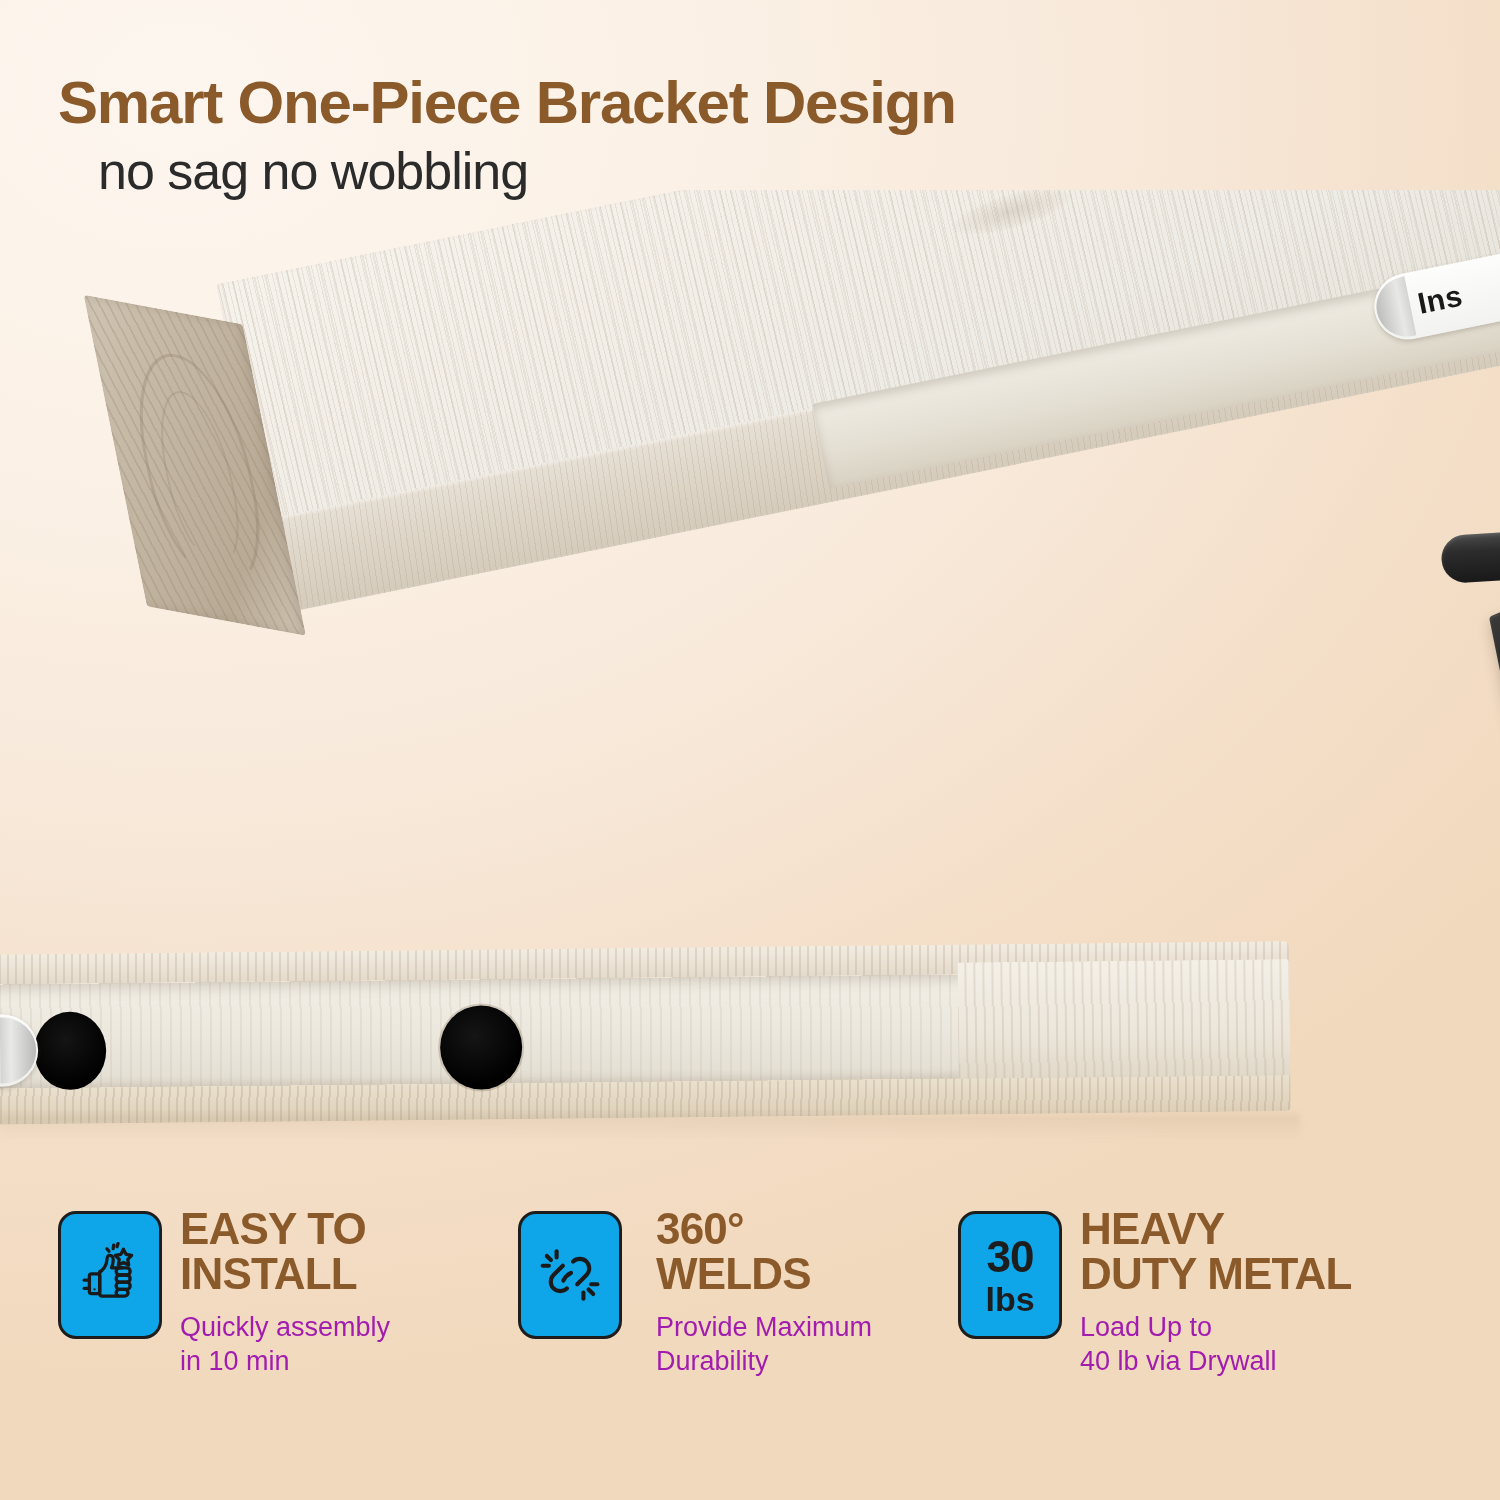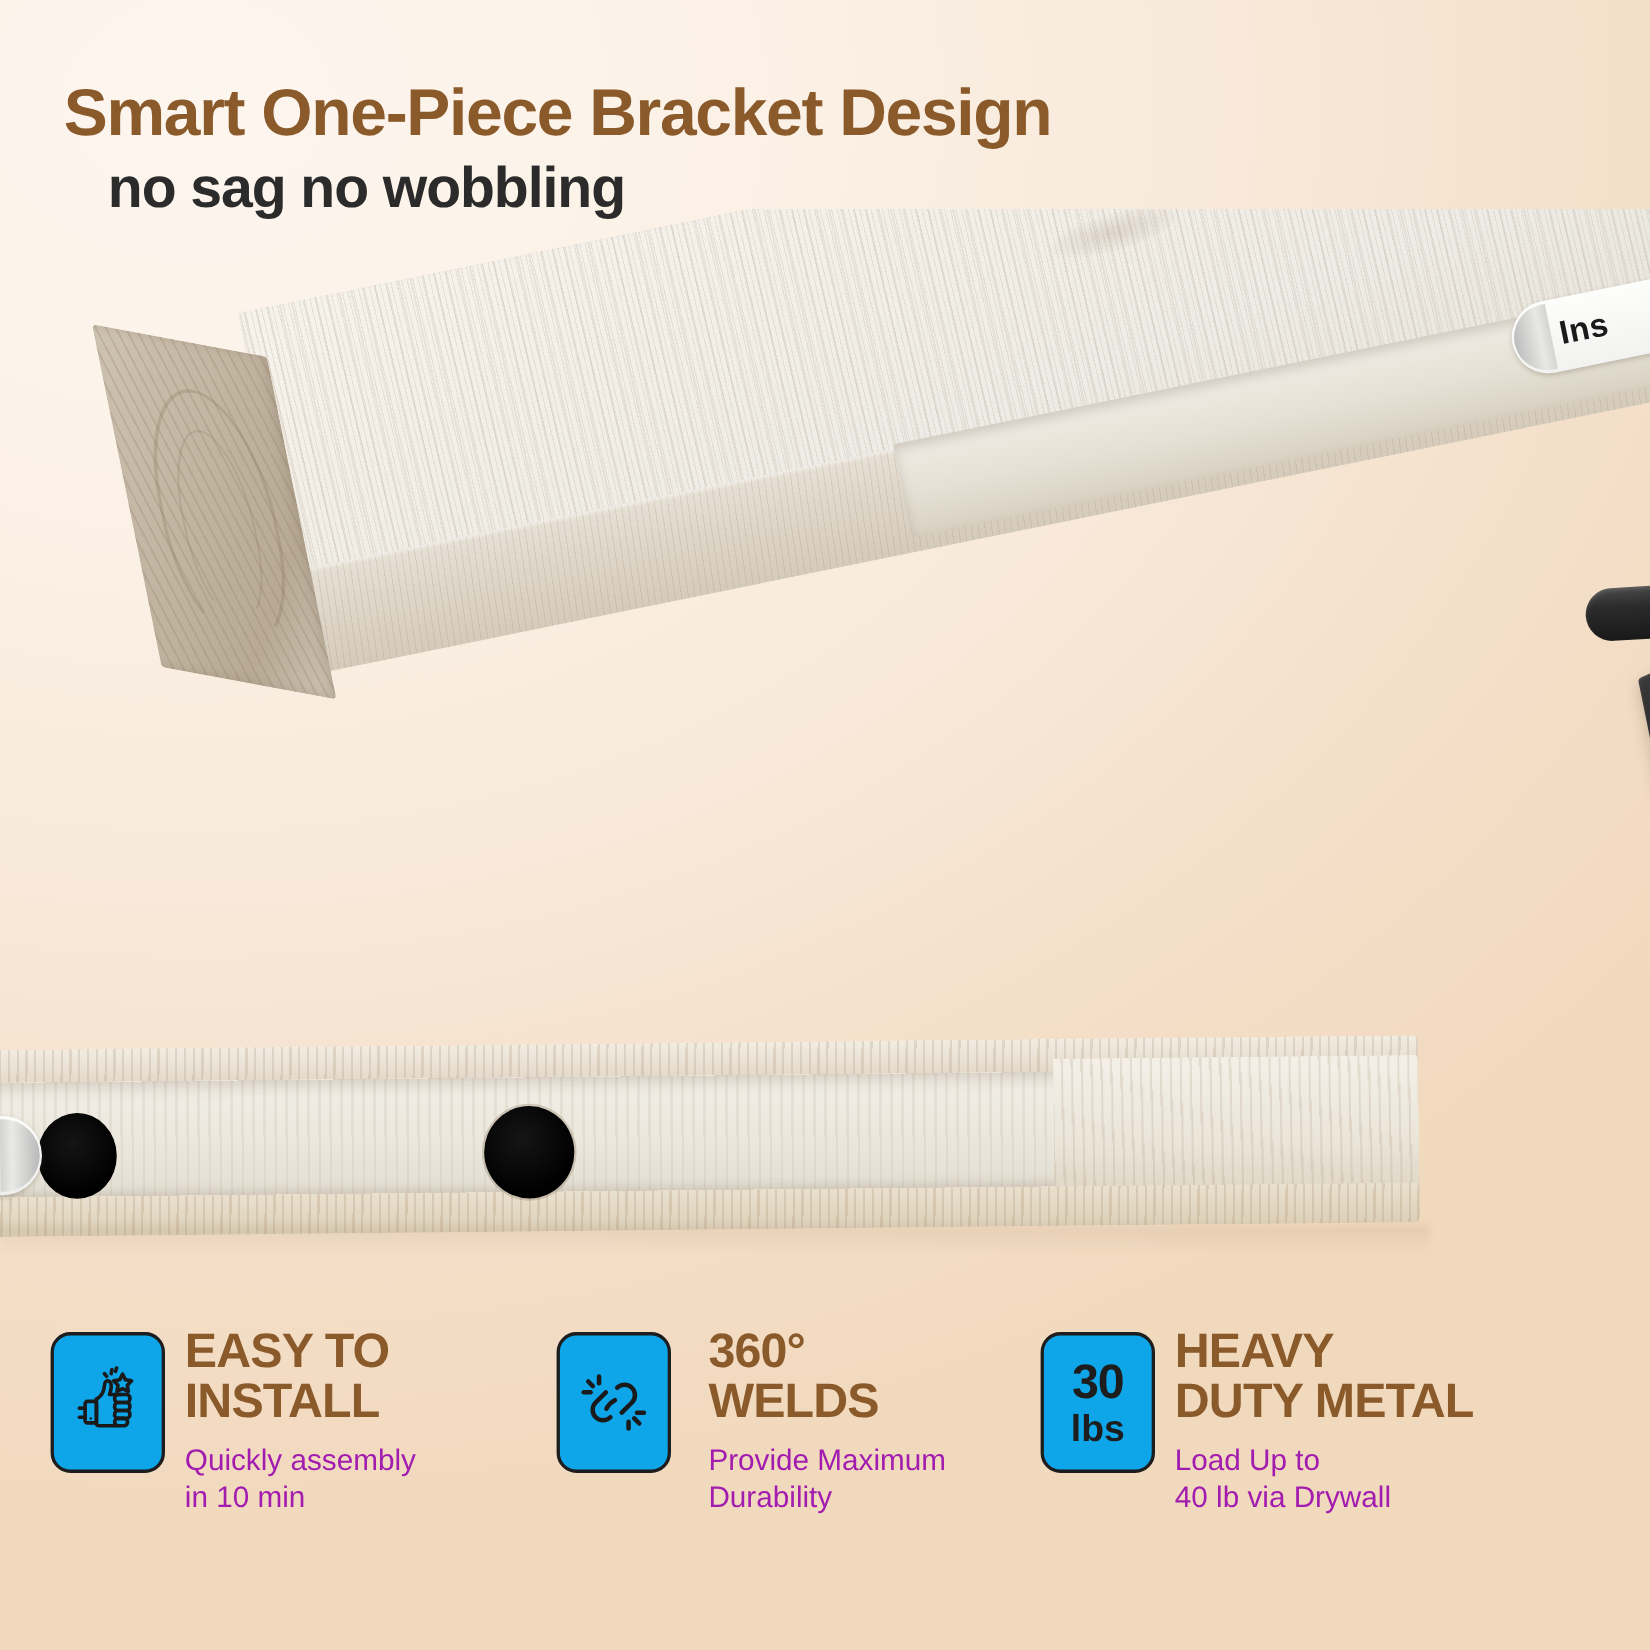--- a/index.html
+++ b/index.html
@@ -30,21 +30,21 @@
   .headline {
     font-size: 60px;
     font-weight: bold;
     color: #8b5a2b;
     letter-spacing: -1.2px;
     line-height: 1.04;
     white-space: nowrap;
   }
   .subheadline {
     font-size: 52px;
-    font-weight: bold;
+    font-weight: normal;
     color: #2b2b2b;
     letter-spacing: -1px;
     line-height: 1.05;
     margin-top: 10px;
     margin-left: 40px;
     white-space: nowrap;
   }
 
   
   .hero-photo {
@@ -322,21 +322,21 @@
     background: linear-gradient(180deg, rgba(150,126,96,0.13), transparent);
     filter: blur(3px);
   }
 
   
   .features {
     position: absolute;
     left: 0; top: 1205px;
     width: 1500px;
     display: flex;
-    padding: 0 46px;
+    padding: 0 58px;
     z-index: 40;
   }
   .feature {
     display: flex;
     align-items: flex-start;
     gap: 18px;
   }
   .feature-1 { width: 460px; }
   .feature-2 { width: 440px; gap: 34px; }
   .feature-3 { width: 480px; }

